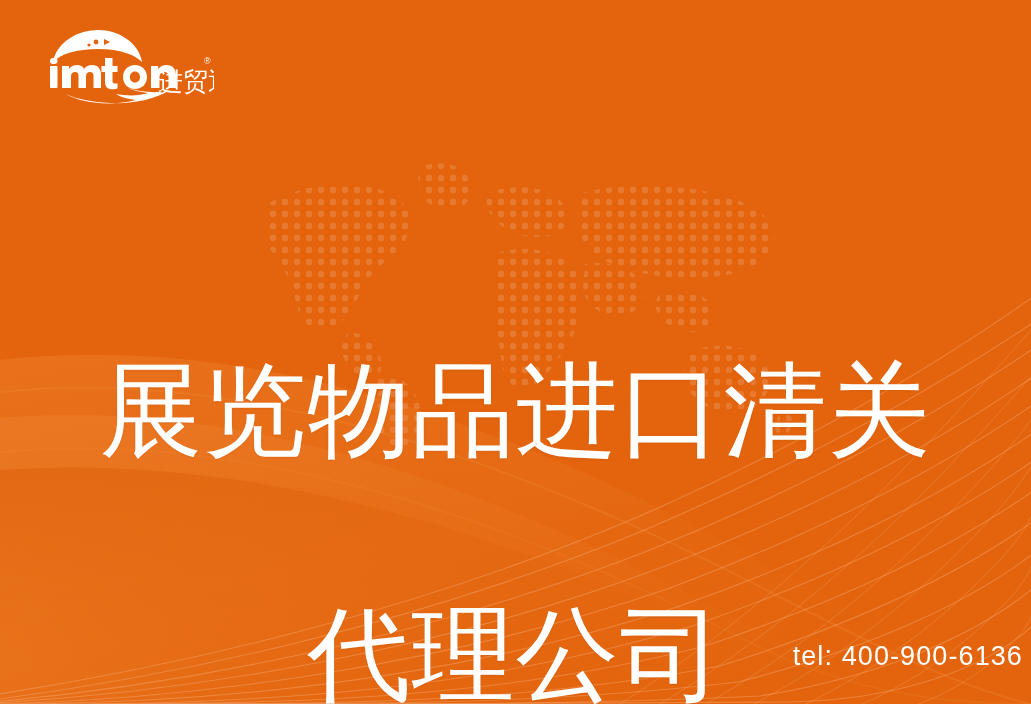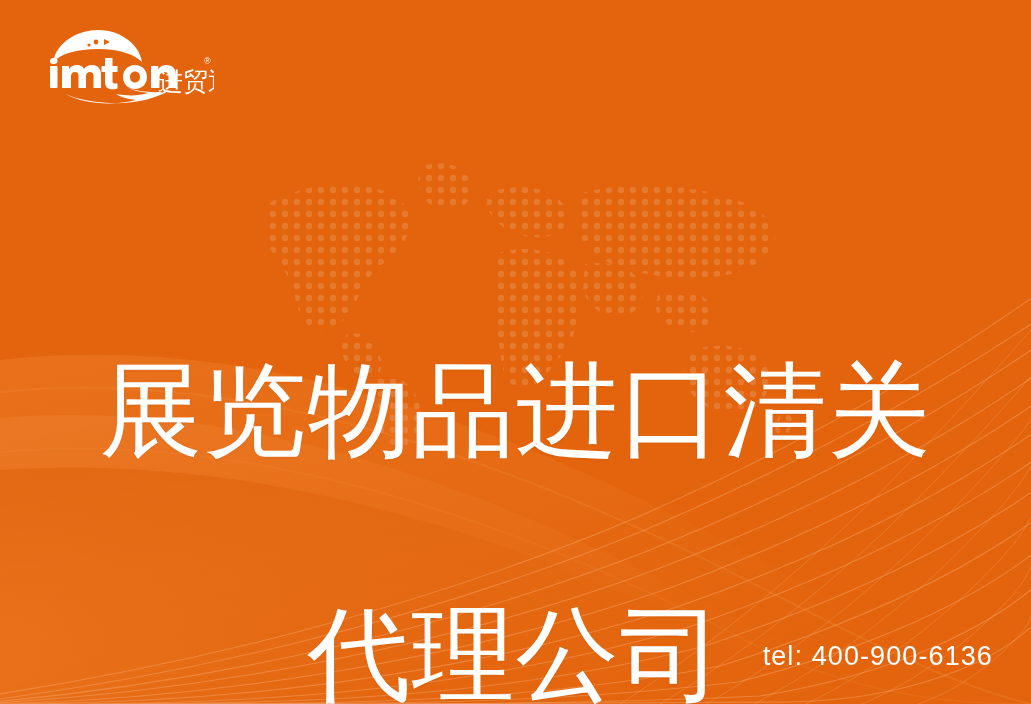--- a/index.html
+++ b/index.html
@@ -63,21 +63,21 @@
     white-space: pre-line;
     text-shadow: 0 1px 2px rgba(120, 50, 0, 0.10);
   }
   .headline-line {
     display: block;
   }
 
   
   #tel {
     position: absolute;
-    right: 38px;
+    right: 8px;
     bottom: 32px;
     color: #ffffff;
     font-family: "Liberation Sans", sans-serif;
     font-size: 27px;
     letter-spacing: 1.1px;
     font-weight: 400;
   }
 </style>
 </head>
 <body>

